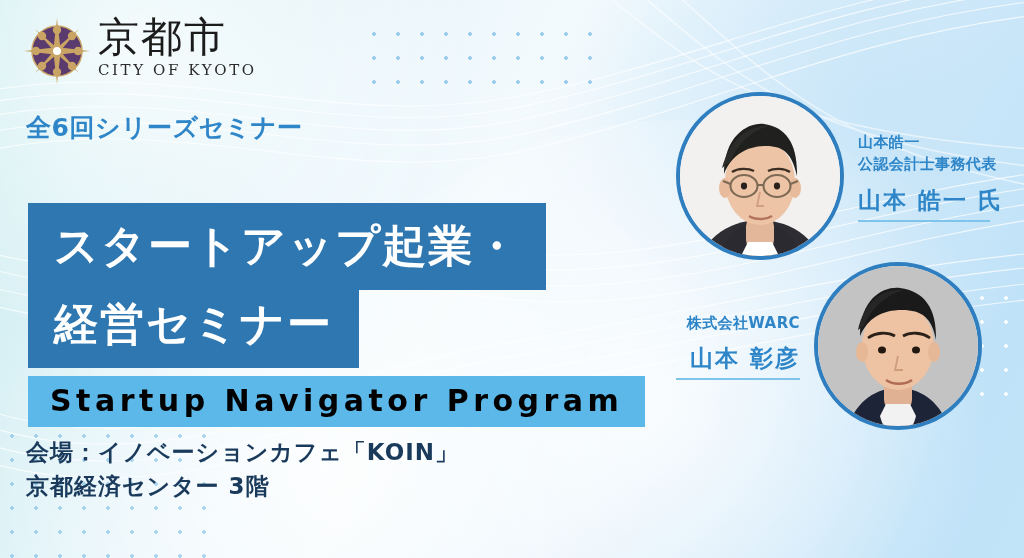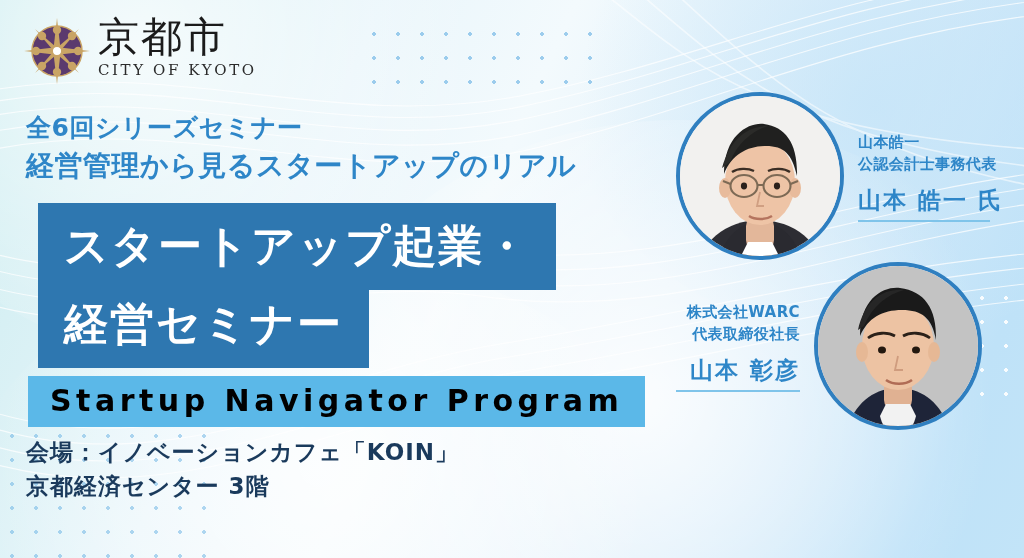--- a/index.html
+++ b/index.html
@@ -43,21 +43,21 @@
   .logo-jp{font-family:"DejaVu Serif","Liberation Serif",serif;font-size:41px;line-height:1.05;
     color:#1b1b1b;letter-spacing:2px;font-weight:400;}
   .logo-en{font-family:"DejaVu Serif","Liberation Serif",serif;font-size:15px;color:#2b2b2b;
     letter-spacing:2.6px;text-align:left;margin-top:2px;}
 
   
   .lede{position:absolute;left:26px;top:110px;color:#2e86c8;font-weight:bold;
     font-size:25px;line-height:1.42;letter-spacing:.5px;white-space:nowrap;}
   .lede .l2{font-size:28px;}
 
-  .title-wrap{position:absolute;left:38px;top:203px;}
+  .title-wrap{position:absolute;left:28px;top:203px;}
   .title-line{display:table;background:#2e77b0;color:#ffffff;font-weight:bold;
     font-size:44px;line-height:1;letter-spacing:2px;white-space:nowrap;
     padding:21px 26px 22px 26px;}
   .title-line.two{padding-top:12px;}
 
   .subband{position:absolute;left:28px;top:376px;background:#5bb8e8;color:#000000;
     display:table;font-size:30px;font-weight:bold;letter-spacing:4.5px;
     padding:7px 22px 9px 22px;white-space:nowrap;}
 
   .venue{position:absolute;left:26px;top:435px;color:#1a3a5c;font-weight:bold;
@@ -145,21 +145,20 @@
       </svg>
     </div>
     <div class="logo-text">
       <div class="logo-jp">京都市</div>
       <div class="logo-en">CITY OF KYOTO</div>
     </div>
   </div>
 
   <div class="lede">
     <div class="l1">全6回シリーズセミナー</div>
-    <div class="l2">経営管理から見るスタートアップのリアル</div>
   </div>
 
   <div class="title-wrap">
     <div class="title-line one">スタートアップ起業・</div>
     <div class="title-line two">経営セミナー</div>
   </div>
 
   <div class="subband">Startup Navigator Program</div>
 
   <div class="venue">
@@ -199,21 +198,20 @@
       <div class="sp-org">山本皓一</div>
       <div class="sp-org">公認会計士事務代表</div>
       <div class="sp-name">山本 皓一 氏</div>
       <div class="sp-rule"></div>
     </div>
   </div>
 
   <div class="speaker sp2">
     <div class="sp-text">
       <div class="sp-org">株式会社WARC</div>
-      <div class="sp-org">代表取締役社長</div>
       <div class="sp-name">山本 彰彦</div>
       <div class="sp-rule"></div>
     </div>
     <div class="avatar">
       <svg width="160" height="160" viewBox="0 0 160 160">
         <rect width="160" height="160" fill="#c3c3c3"></rect>
         <path d="M26 180 C30 140 54 122 80 122 C106 122 130 140 134 180 Z" fill="#1e2438"></path>
         <rect x="66" y="112" width="28" height="32" rx="10" fill="#e0b192"></rect>
         <path d="M62 150 C68 176 92 176 98 150 L92 138 L68 138 Z" fill="#f2f2f2"></path>
         <ellipse cx="80" cy="80" rx="36" ry="44" fill="#edc3a3"></ellipse>

